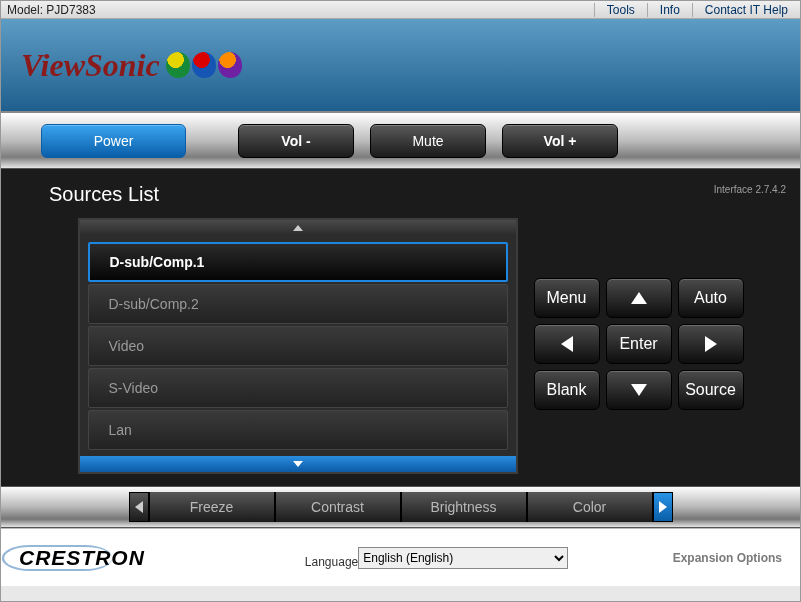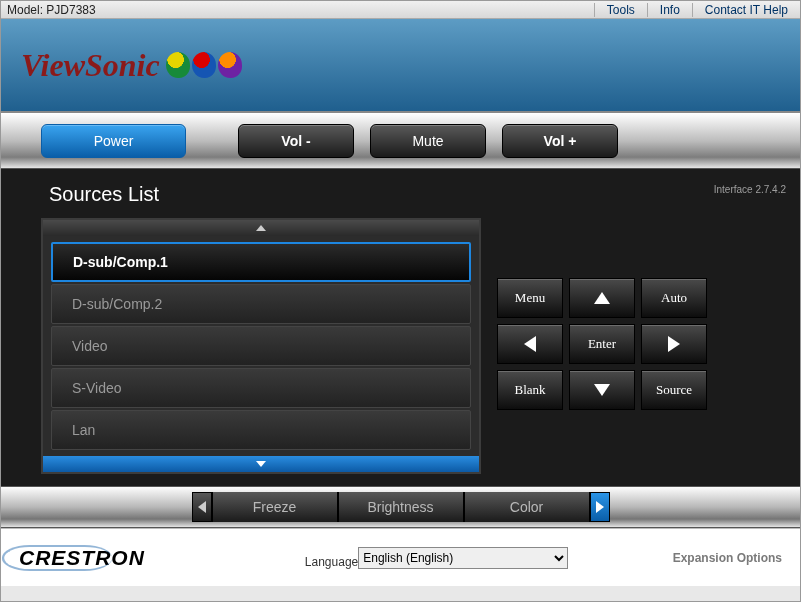--- a/index.html
+++ b/index.html
@@ -23,34 +23,34 @@
   
   .ctrlband { width:100%; height:56px; background:linear-gradient(#fdfdfd 0%,#bcbcbc 50%,#7d7d7d 80%,#e6e6e6 100%); display:flex; align-items:center; padding-left:40px; gap:16px; border-top:1px solid #fff; border-bottom:1px solid #555;}
   .btn { height:34px; border-radius:6px; font-size:14px; color:#fff; display:flex; align-items:center; justify-content:center; cursor:pointer; background:linear-gradient(#5a5a5a,#1a1a1a); border:1px solid #000; box-shadow:inset 0 1px 0 rgba(255,255,255,.25); }
   .btn.power { width:145px; background:linear-gradient(#3aa4f0,#0a5ea8); border-color:#0a5ea8;}
   .btn.vol { width:116px;font-weight:bold; }
   .btn.mute { width:116px; }
 
   
   .mainpanel { width:100%; background:#1b1b1b; padding:8px 0 0 0; position:relative; }
   .interface-ver { position:absolute; top:15px; right:14px; font-size:10px; color:#9f9f9f; }
-  .mainwrap { display:flex; padding:4px 20px 12px 40px; gap:16px; }
+  .mainwrap { display:flex; padding:4px 20px 12px 40px; gap:16px;justify-content:center; }
 
   .sources-title { color:#fff; font-size:20px; padding:6px 0 8px 48px; }
   .listbox { width:440px; }
   .listscroll { border:2px solid #3c3c3c; background:#2c2c2c; }
   .scroll-tri { height:16px; background:linear-gradient(#4a4a4a,#2a2a2a); display:flex; align-items:center; justify-content:center; color:#ccc; font-size:10px; cursor:pointer;}
   .scroll-tri.bottom { background:linear-gradient(#2a8de0,#0c5aa5); color:#fff;}
   .listitems { padding:6px 8px 4px 8px; }
   .item { height:40px; display:flex; align-items:center; padding-left:20px; color:#9a9a9a; font-size:14px; background:linear-gradient(#3a3a3a,#222); border:1px solid #444; margin-bottom:2px; cursor:pointer; border-radius:2px; }
   .item.sel { color:#fff; font-weight:bold; border:2px solid #1d86e0; background:linear-gradient(#2b2b2b,#050505); }
 
   
   .keypad { margin-top:60px; display:grid; grid-template-columns:66px 66px 66px; grid-template-rows:40px 40px 40px; gap:6px; }
-  .kbtn { background:linear-gradient(#4a4a4a,#0d0d0d); border:1px solid #000; border-radius:0; color:#fff; font-size:13px; display:flex; align-items:center; justify-content:center; cursor:pointer; box-shadow:inset 0 1px 0 rgba(255,255,255,.2);font-family:Liberation Serif, serif;}
+  .kbtn { background:linear-gradient(#4a4a4a,#0d0d0d); border:1px solid #000; border-radius:6px; color:#fff; font-size:16px; display:flex; align-items:center; justify-content:center; cursor:pointer; box-shadow:inset 0 1px 0 rgba(255,255,255,.2);}
   .kbtn svg { fill:#fff; }
 
   
   .tabband { width:100%; height:42px; background:linear-gradient(#fdfdfd 0%,#b8b8b8 50%,#757575 80%,#e4e4e4 100%); display:flex; align-items:center; justify-content:center; border-top:1px solid #555; border-bottom:1px solid #555;}
   .tabinner { display:flex; align-items:center; }
   .tab-arrow { width:20px; height:30px; background:linear-gradient(#585858,#1b1b1b); display:flex; align-items:center; justify-content:center; color:#fff; cursor:pointer; border:1px solid #000;}
   .tab-arrow.right { background:linear-gradient(#2b94e6,#0a5ea8); }
   .tab { width:126px; height:30px; background:linear-gradient(#585858,#1b1b1b); border-left:1px solid #000; border-right:1px solid #000; display:flex; align-items:center; justify-content:center; color:#b8b8b8; font-size:14px; cursor:pointer;}
 
   
@@ -150,20 +150,21 @@
 </div>
 
 <div class="tabband">
   <div class="tabinner">
     <div class="tab-arrow">
       <svg width="8" height="12">
           <polygon points="8,0 0,6 8,12" fill="#ccc"></polygon>
         </svg>
     </div>
     <div class="tab">Freeze</div>
+    <div class="tab">Contrast</div>
     <div class="tab">Brightness</div>
     <div class="tab">Color</div>
     <div class="tab-arrow right">
       <svg width="8" height="12">
           <polygon points="0,0 8,6 0,12" fill="#fff"></polygon>
         </svg>
     </div>
   </div>
 </div>
 

